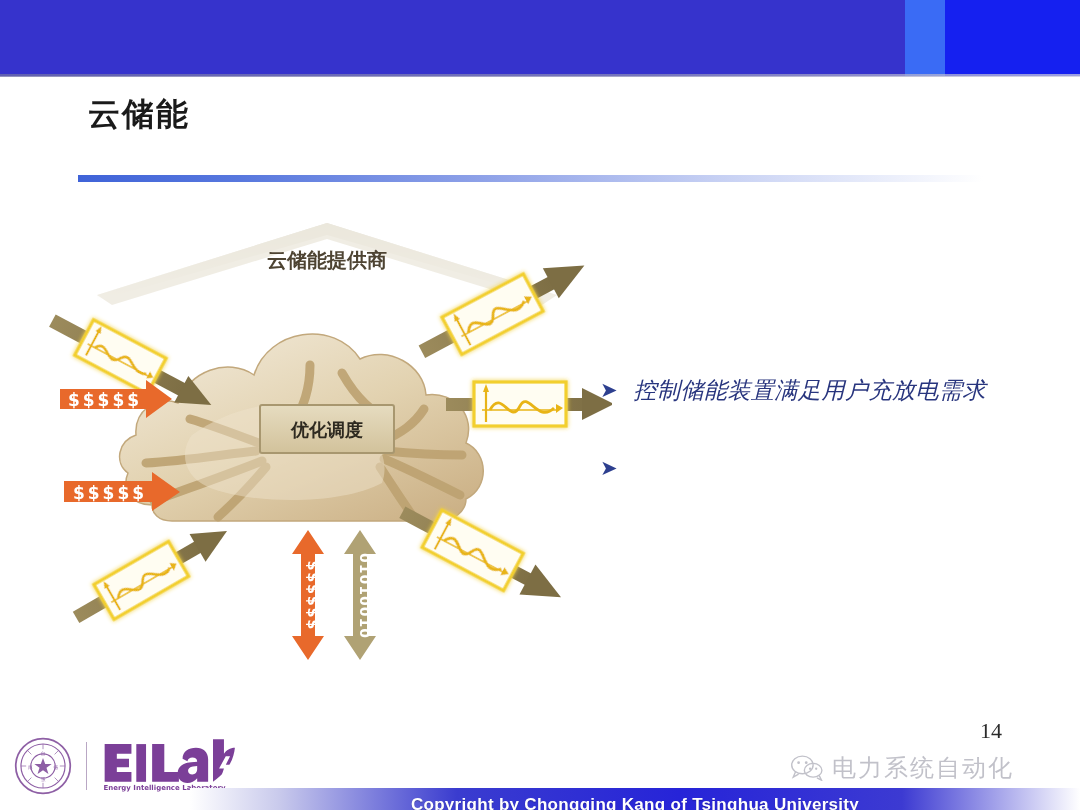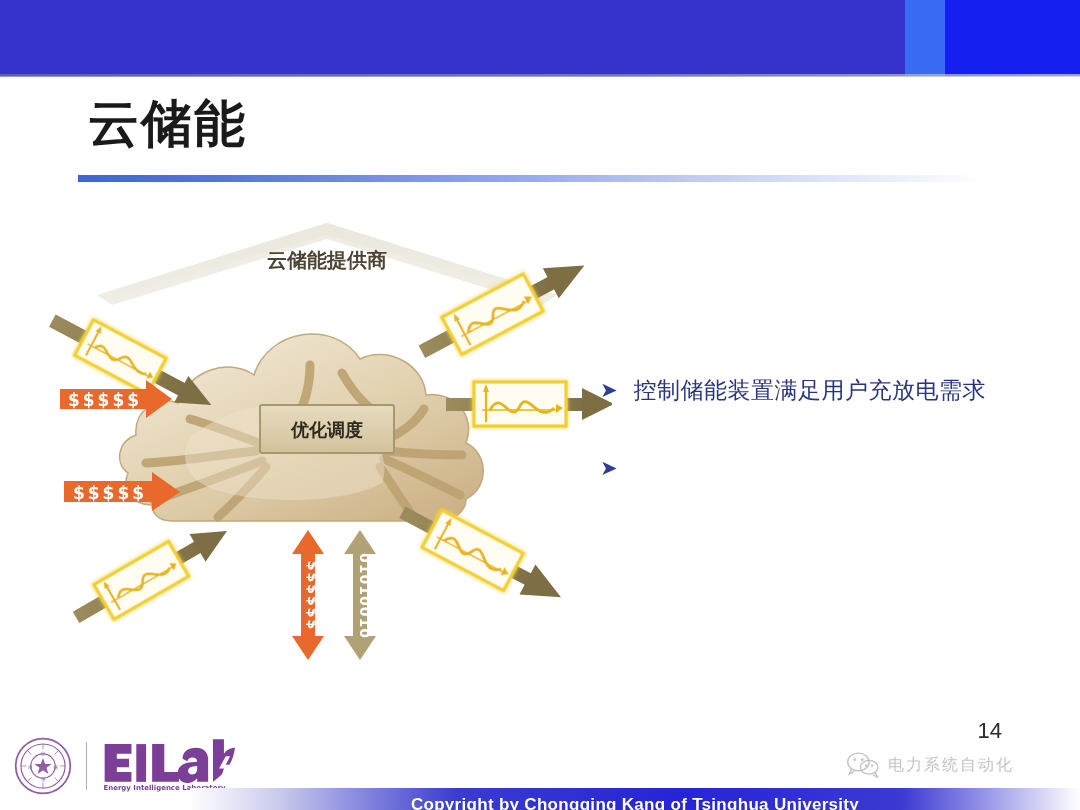--- a/index.html
+++ b/index.html
@@ -16,21 +16,21 @@
   .header-band{position:absolute;left:0;top:0;width:1080px;height:76px;}
   .hb-main{position:absolute;left:0;top:0;width:905px;height:76px;background:#3633cc;}
   .hb-light{position:absolute;left:905px;top:0;width:40px;height:76px;background:#3a6bf5;}
   .hb-deep{position:absolute;left:945px;top:0;width:135px;height:76px;background:#1520f0;}
   .hb-rule{position:absolute;left:0;top:74px;width:1080px;height:3px;
            background:linear-gradient(90deg,#6f6fa8 0%,#8b8bb8 60%,#c9c9dd 100%);opacity:.75;}
 
   
   .title{
     position:absolute;left:88px;top:98px;
-    font-size:51px;font-weight:700;color:#1a1a1a;
+    font-size:32px;font-weight:700;color:#1a1a1a;
     letter-spacing:2px;line-height:1;
     font-family:"DejaVu Sans","Liberation Sans",sans-serif;
   }
   .title-rule{
     position:absolute;left:78px;top:175px;width:905px;height:7px;
     background:linear-gradient(90deg,#3f63d8 0%,#5878de 18%,#8fa2e8 45%,#c5cff3 70%,#ffffff 100%);
   }
 
   
   .diagram{position:absolute;left:42px;top:205px;width:570px;height:470px;}
@@ -39,26 +39,27 @@
   
   .bullets{position:absolute;left:600px;top:375px;width:470px;}
   .bullet{display:flex;align-items:flex-start;margin-bottom:48px;}
   .bullet-marker{
     color:#2d3f8f;font-size:21px;line-height:30px;margin-right:16px;
     flex:0 0 auto;font-family:"DejaVu Sans",sans-serif;
   }
   .bullet-text{
     color:#28357e;font-size:23px;line-height:30px;letter-spacing:.5px;
     font-family:"DejaVu Sans","Liberation Sans",sans-serif;
+    font-style:italic;
   }
 
   
   .page-number{
     position:absolute;right:78px;top:718px;
-    font-size:22px;color:#2b2b2b;font-family:Liberation Sans, sans-serif;
+    font-size:22px;color:#2b2b2b;font-family:Liberation Serif, serif;
   }
 
   
   .footer-logos{position:absolute;left:14px;top:735px;display:flex;align-items:center;}
   .seal{width:58px;height:58px;flex:0 0 auto;}
   .logo-div{width:1px;height:48px;background:#b9a7c4;margin:0 14px;}
   .eilab{flex:0 0 auto;}
 
   
   .copyright-bar{
@@ -73,21 +74,21 @@
     text-shadow:0 1px 1px rgba(0,0,0,.25);
     font-weight:bold;
   }
 
   
   .watermark{
     position:absolute;right:66px;top:752px;
     display:flex;align-items:center;opacity:.42;
   }
   .wm-text{
-    color:#6d6d80;font-size:16px;letter-spacing:2px;margin-left:8px;
+    color:#6d6d80;font-size:24px;letter-spacing:2px;margin-left:8px;
     font-family:"DejaVu Sans","Liberation Sans",sans-serif;
   }
 </style>
 </head>
 <body>
 
 <div id="slide">
 
   <div class="header-band">
     <div class="hb-main"></div>

